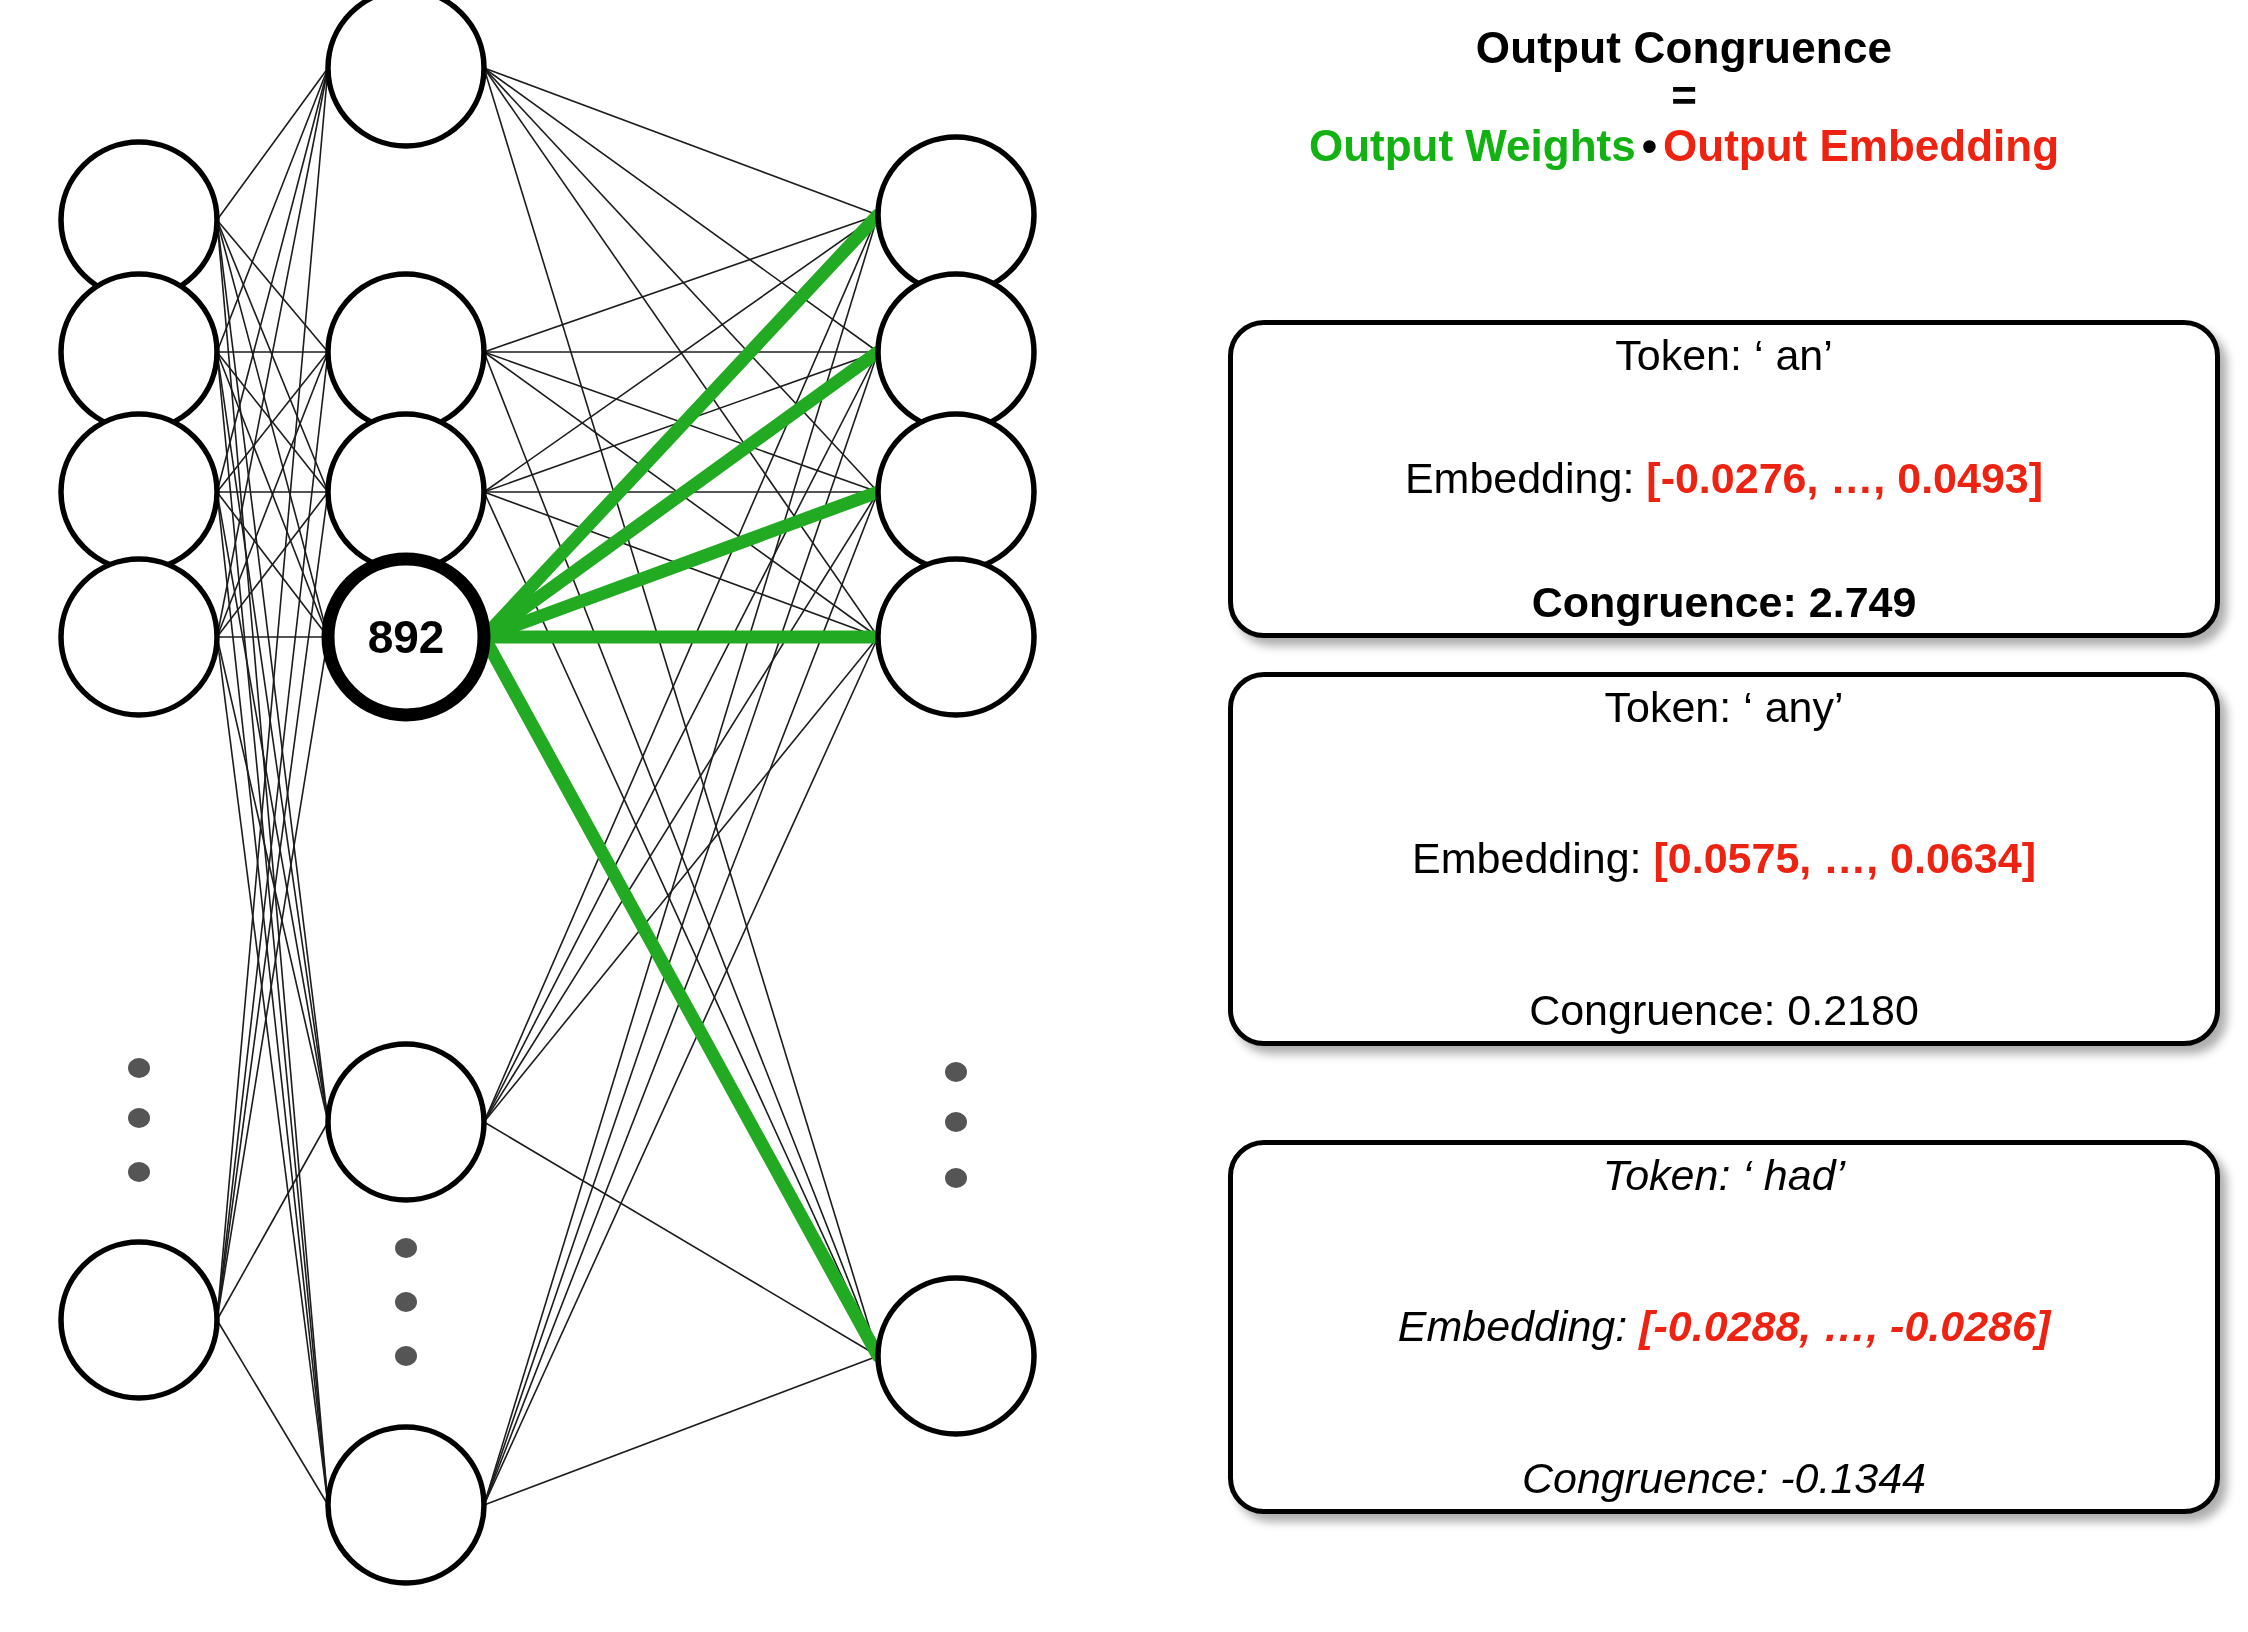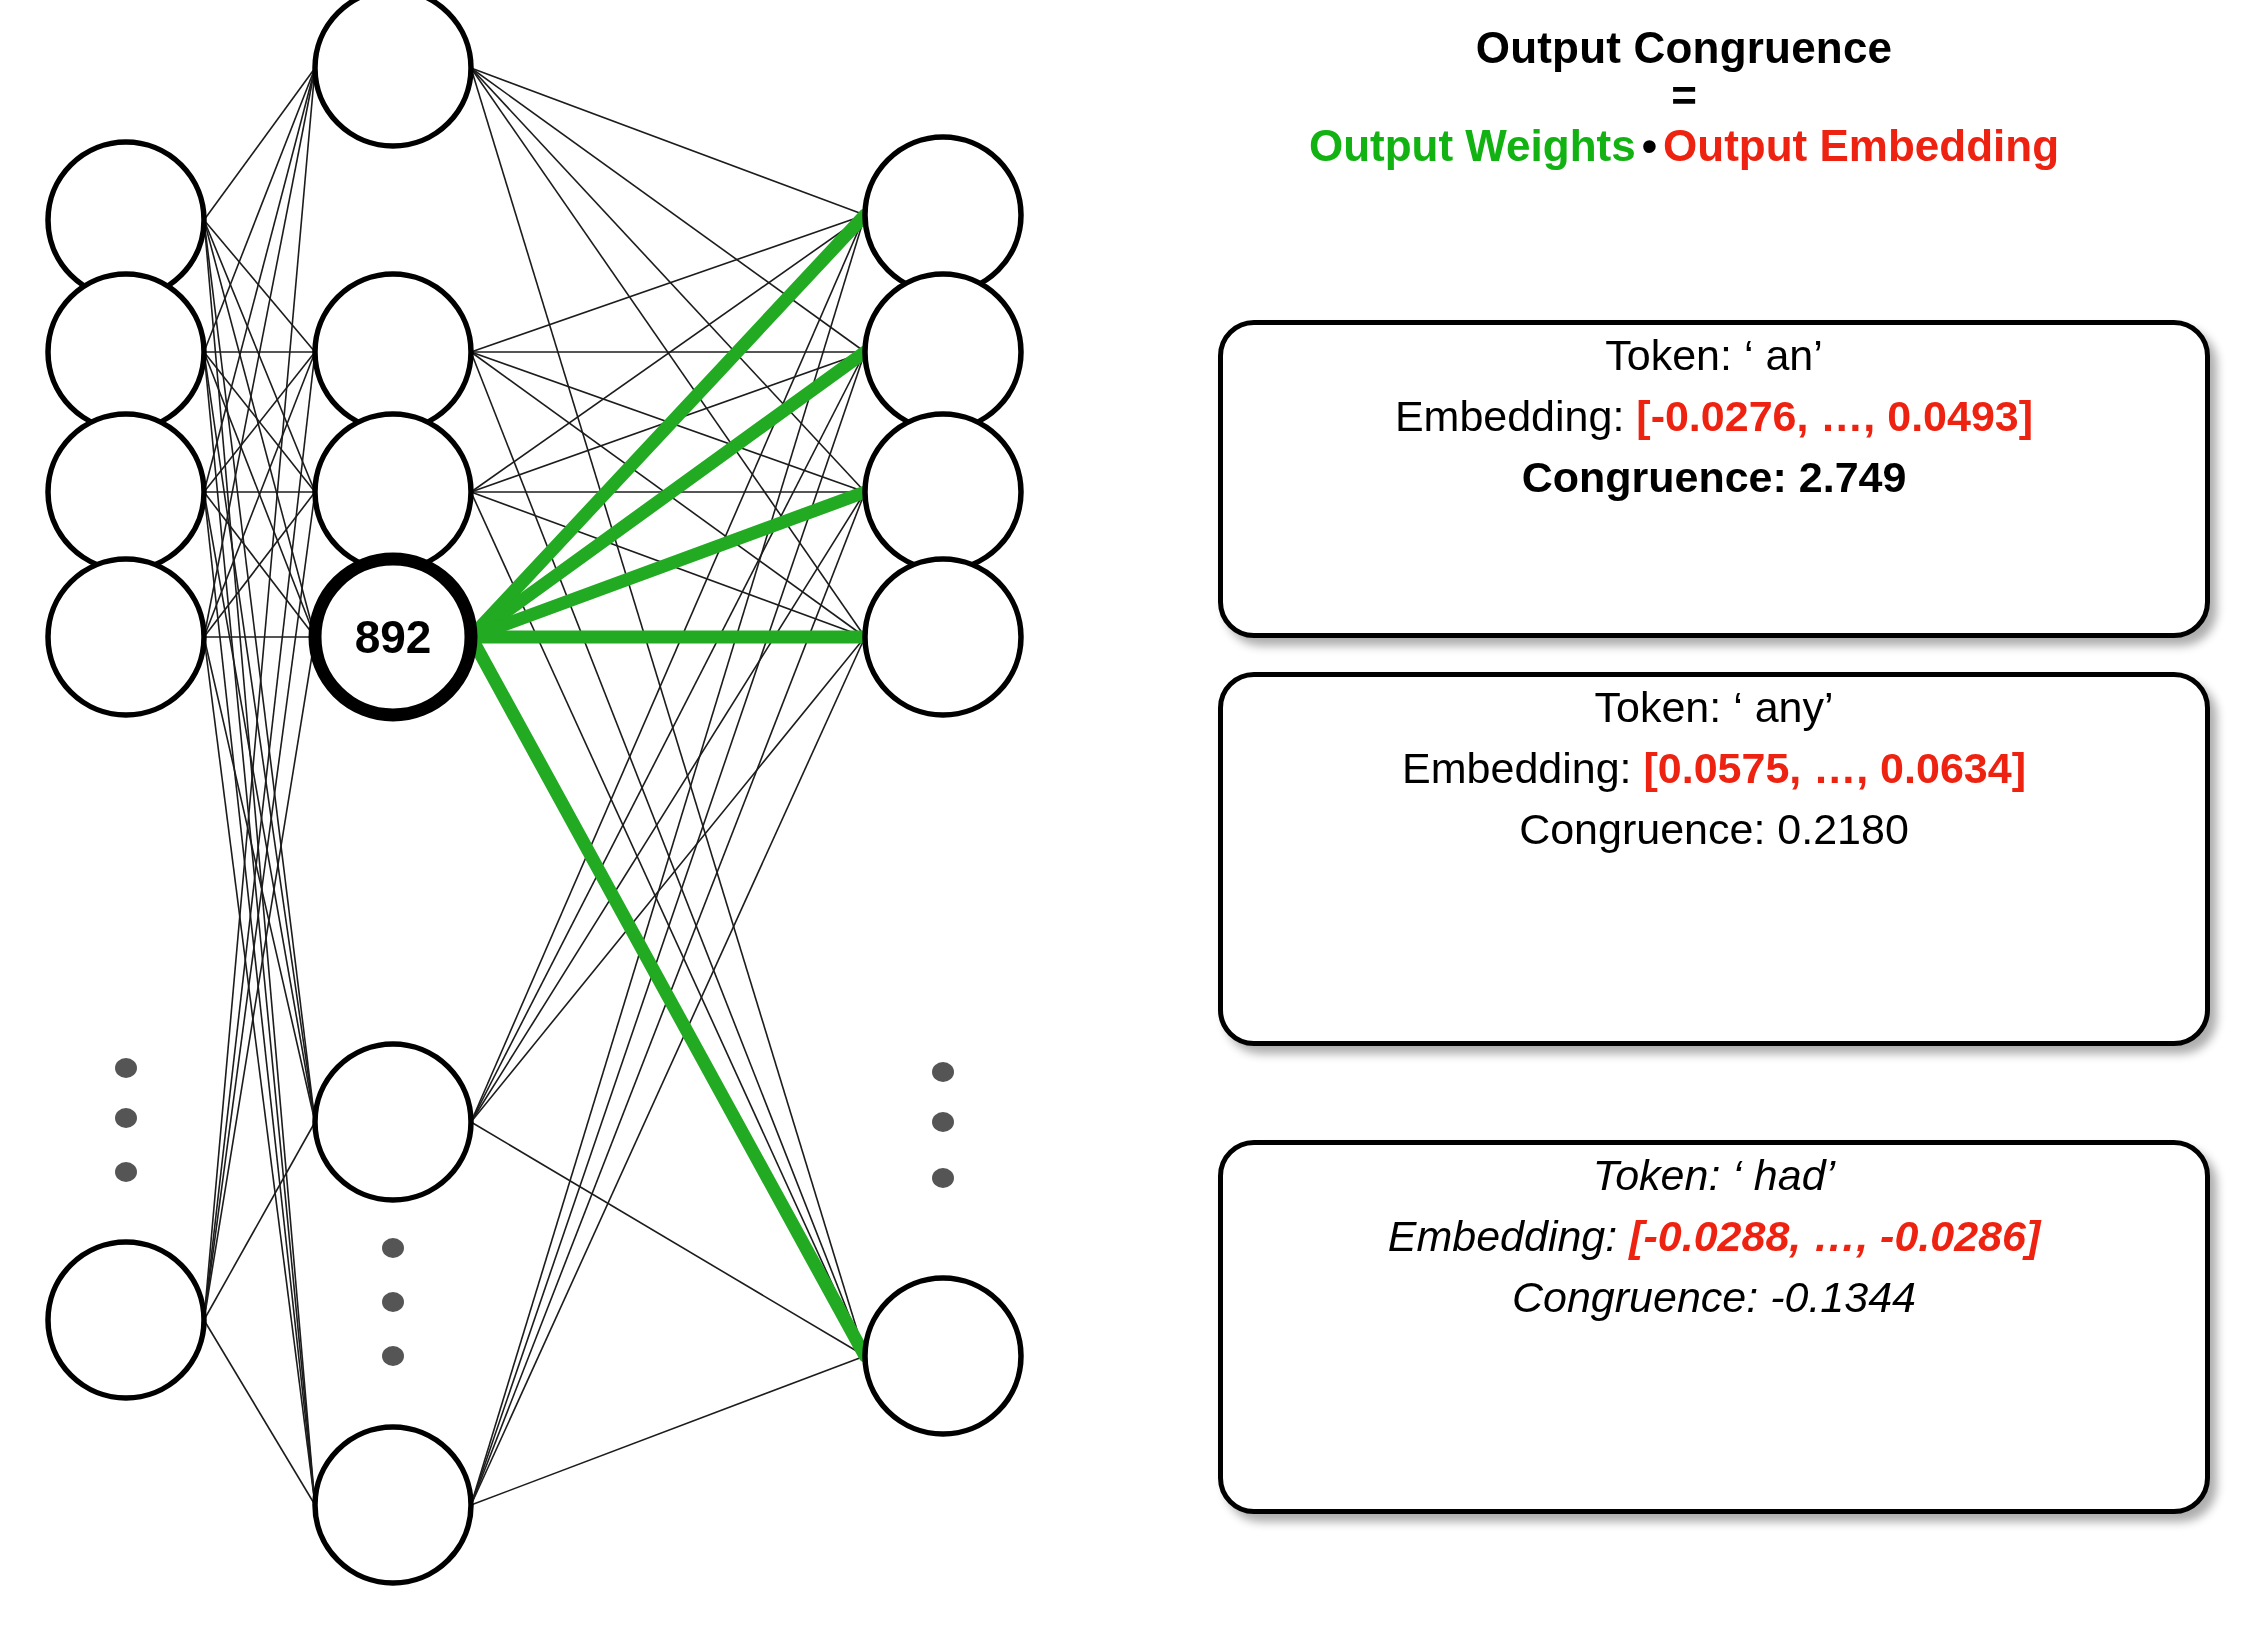--- a/index.html
+++ b/index.html
@@ -12,21 +12,21 @@
     height: 1632px;
     position: relative;
     overflow: hidden;
     font-family: "Liberation Sans", sans-serif;
     -webkit-font-smoothing: antialiased;
   }
 
   
   #network-panel {
     position: absolute;
-    left: 3px;
+    left: 16px;
     top: 0;
     width: 1120px;
     height: 1448px;
   }
   #network-svg {
     display: block;
     width: 1120px;
     height: 1632px;
   }
   .edge-thin {
@@ -95,31 +95,31 @@
     white-space: nowrap;
     font-size: 44px;
     font-weight: 700;
   }
   .tok-weights { color: #11b211; }
   .tok-dot     { color: #000000; padding: 0 6px; }
   .tok-embed   { color: #ee2211; }
 
   .card {
     position: absolute;
-    left: 98px;
+    left: 108px;
     width: 992px;
     box-sizing: border-box;
     background: #ffffff;
     border: 5px solid #000000;
     border-radius: 36px;
     box-shadow: 7px 8px 10px rgba(0,0,0,0.32);
     display: flex;
     flex-direction: column;
     align-items: center;
-    justify-content: flex-start;
+    justify-content: space-between;
   }
   #card-0 { top: 320px; height: 318px; }
   #card-1 { top: 672px; height: 374px; }
   #card-2 { top: 1140px; height: 374px; font-style: italic; }
 
   .card-line {
     font-family: "Liberation Sans", sans-serif;
     font-size: 43px;
     color: #000000;
     line-height: 1.42;

